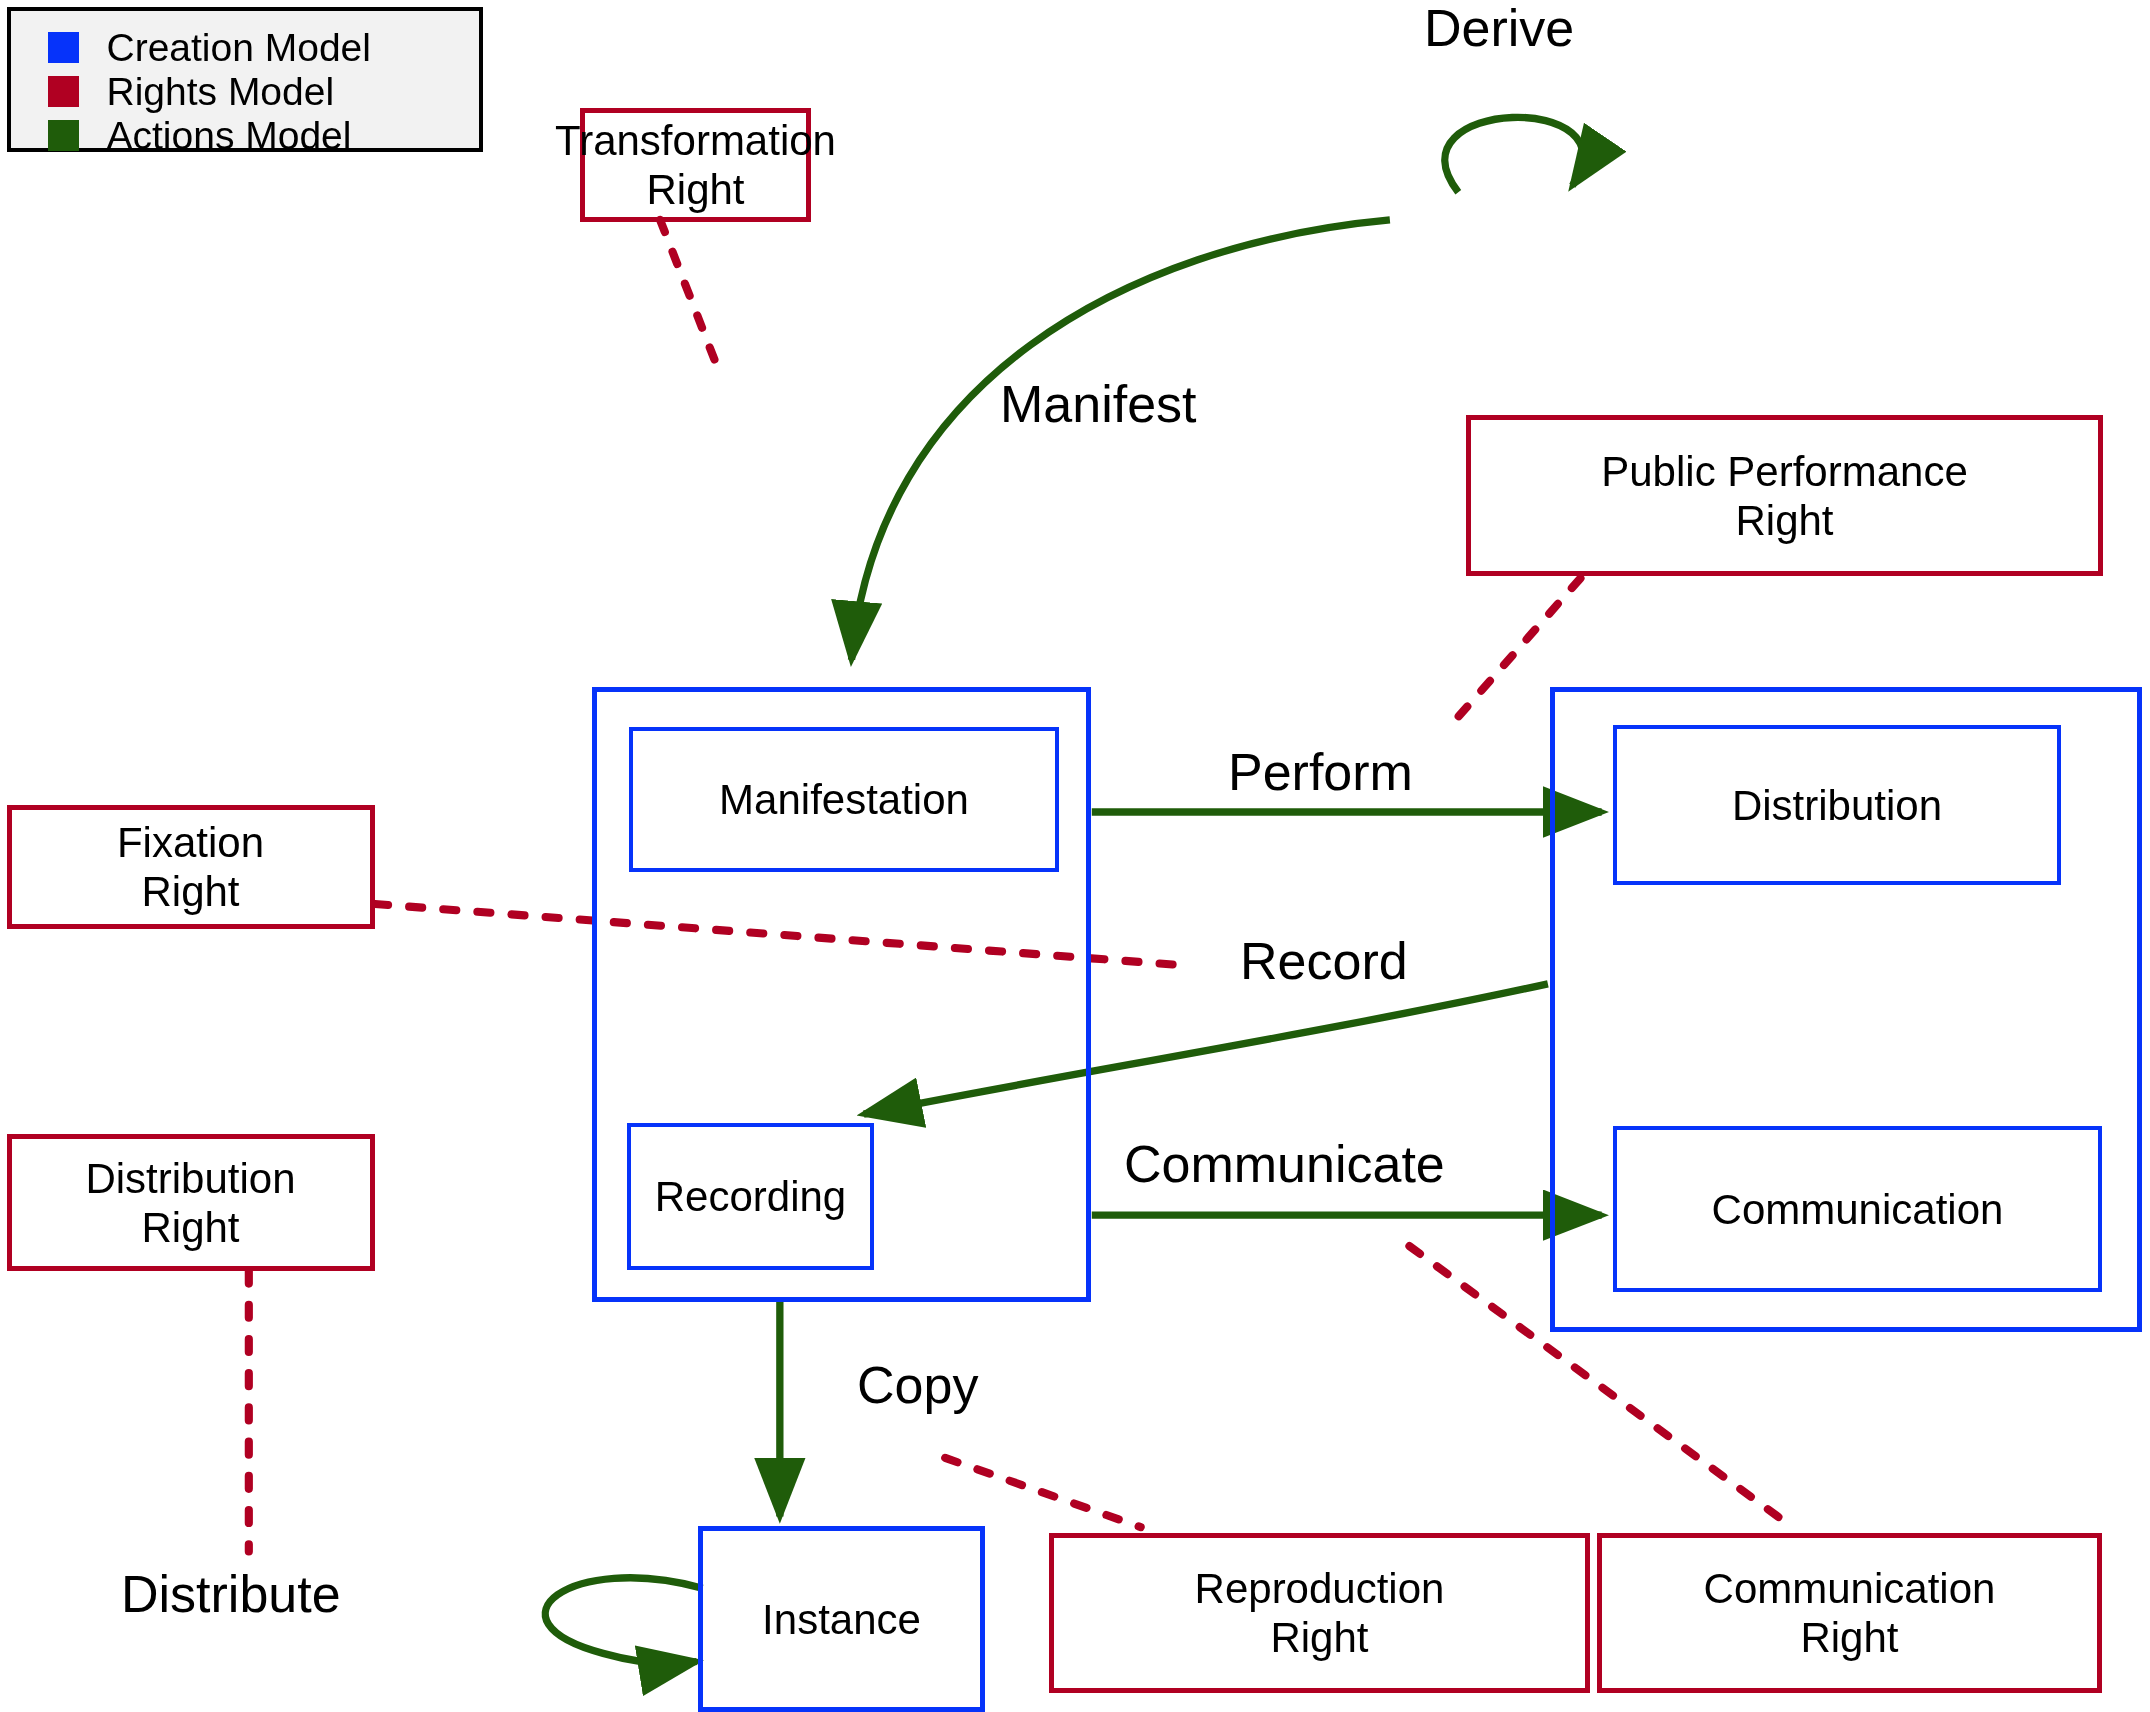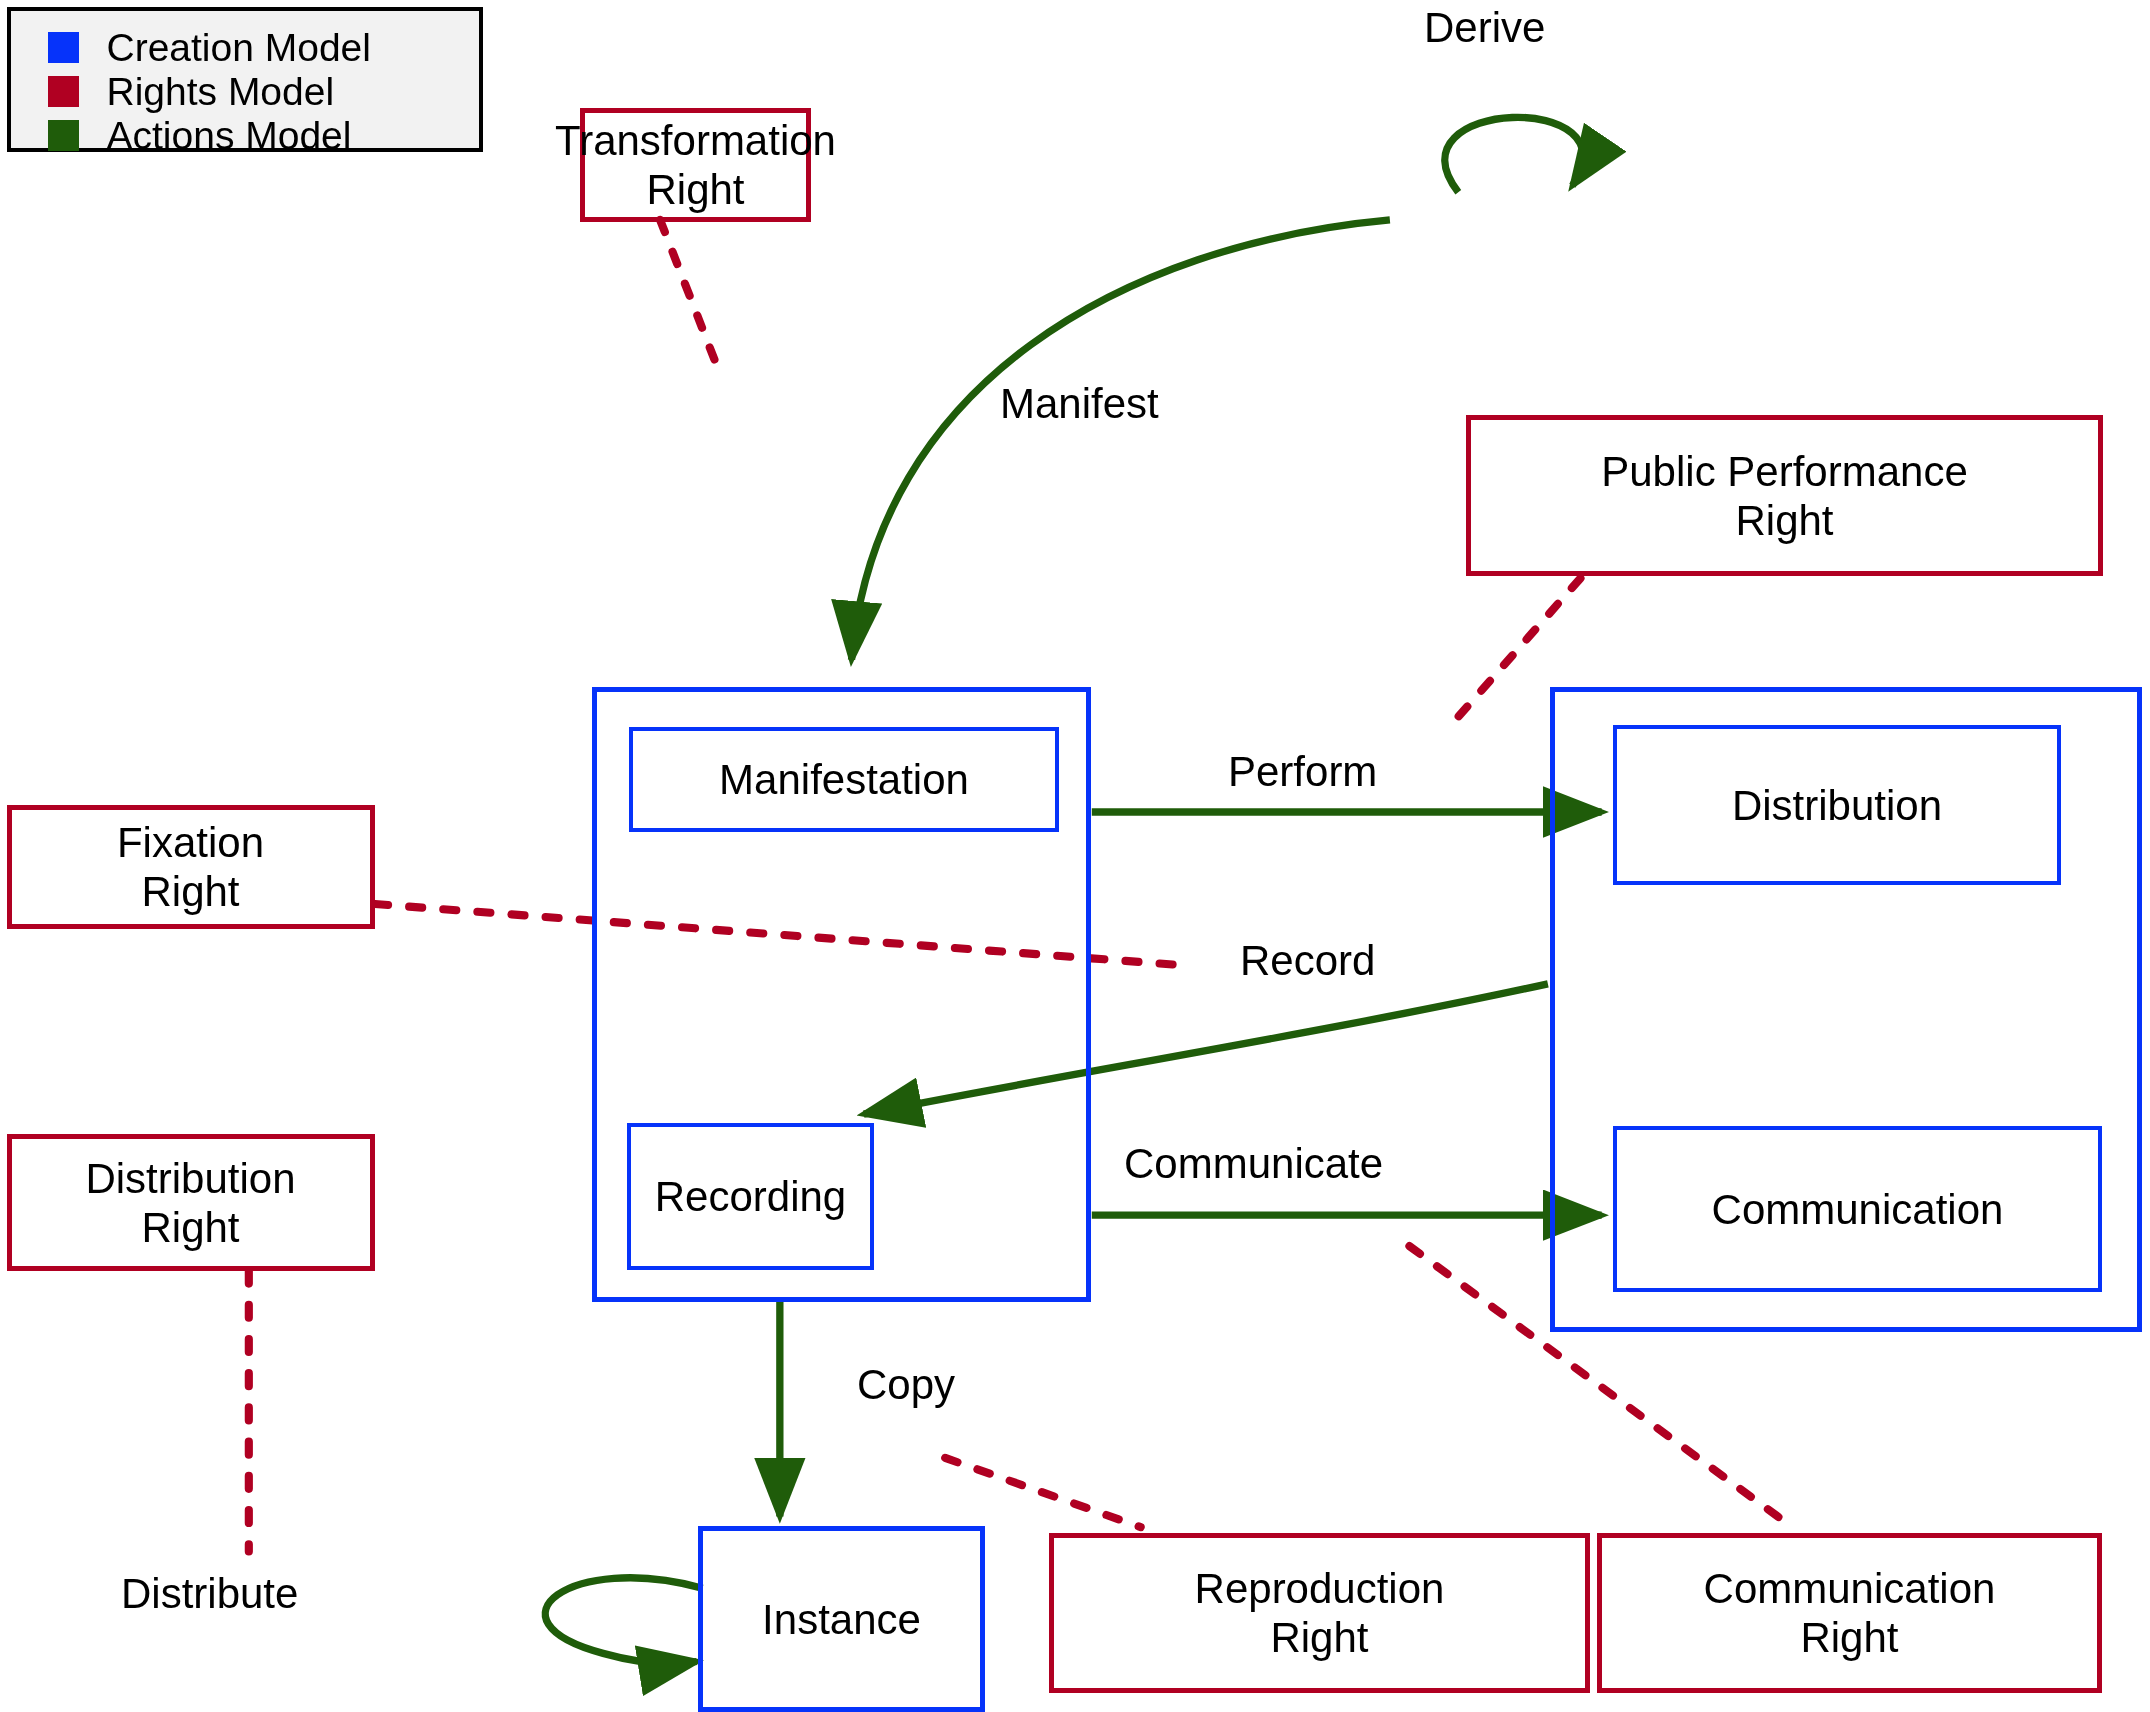--- a/index.html
+++ b/index.html
@@ -73,21 +73,21 @@
     color: #000000;
     white-space: pre-line;
   }
   .creation-box  { border: 5.7px solid #0633fa; }
   .creation-box-inner { border: 4.9px solid #0633fa; }
   .rights-box    { border: 5.7px solid #b00022; }
 
   
   .edge-label {
     position: absolute;
-    font-size: 42px;
+    font-size: 52px;
     line-height: 46px;
     color: #000000;
     white-space: nowrap;
     background: transparent;
     text-align: right;
   }
 </style>
 </head>
 <body>
 
@@ -171,21 +171,21 @@
   </div>
 
   <div class="node rights-box" style="left:1597px; top:1533px; width:505px; height:160px;">
     <span class="node-label">Communication
 Right</span>
   </div>
 
 
   <div class="node creation-box" style="left:592px; top:687px; width:499px; height:615px;"></div>
 
-  <div class="node creation-box-inner" style="left:629px; top:727px; width:430px; height:105px;">
+  <div class="node creation-box-inner" style="left:629px; top:727px; width:430px; height:145px;">
     <span class="node-label">Manifestation</span>
   </div>
 
   <div class="node creation-box-inner" style="left:627px; top:1123px; width:247px; height:147px;">
     <span class="node-label">Recording</span>
   </div>
 
   <div class="node creation-box" style="left:698px; top:1526px; width:287px; height:186px;">
     <span class="node-label">Instance</span>
   </div>

